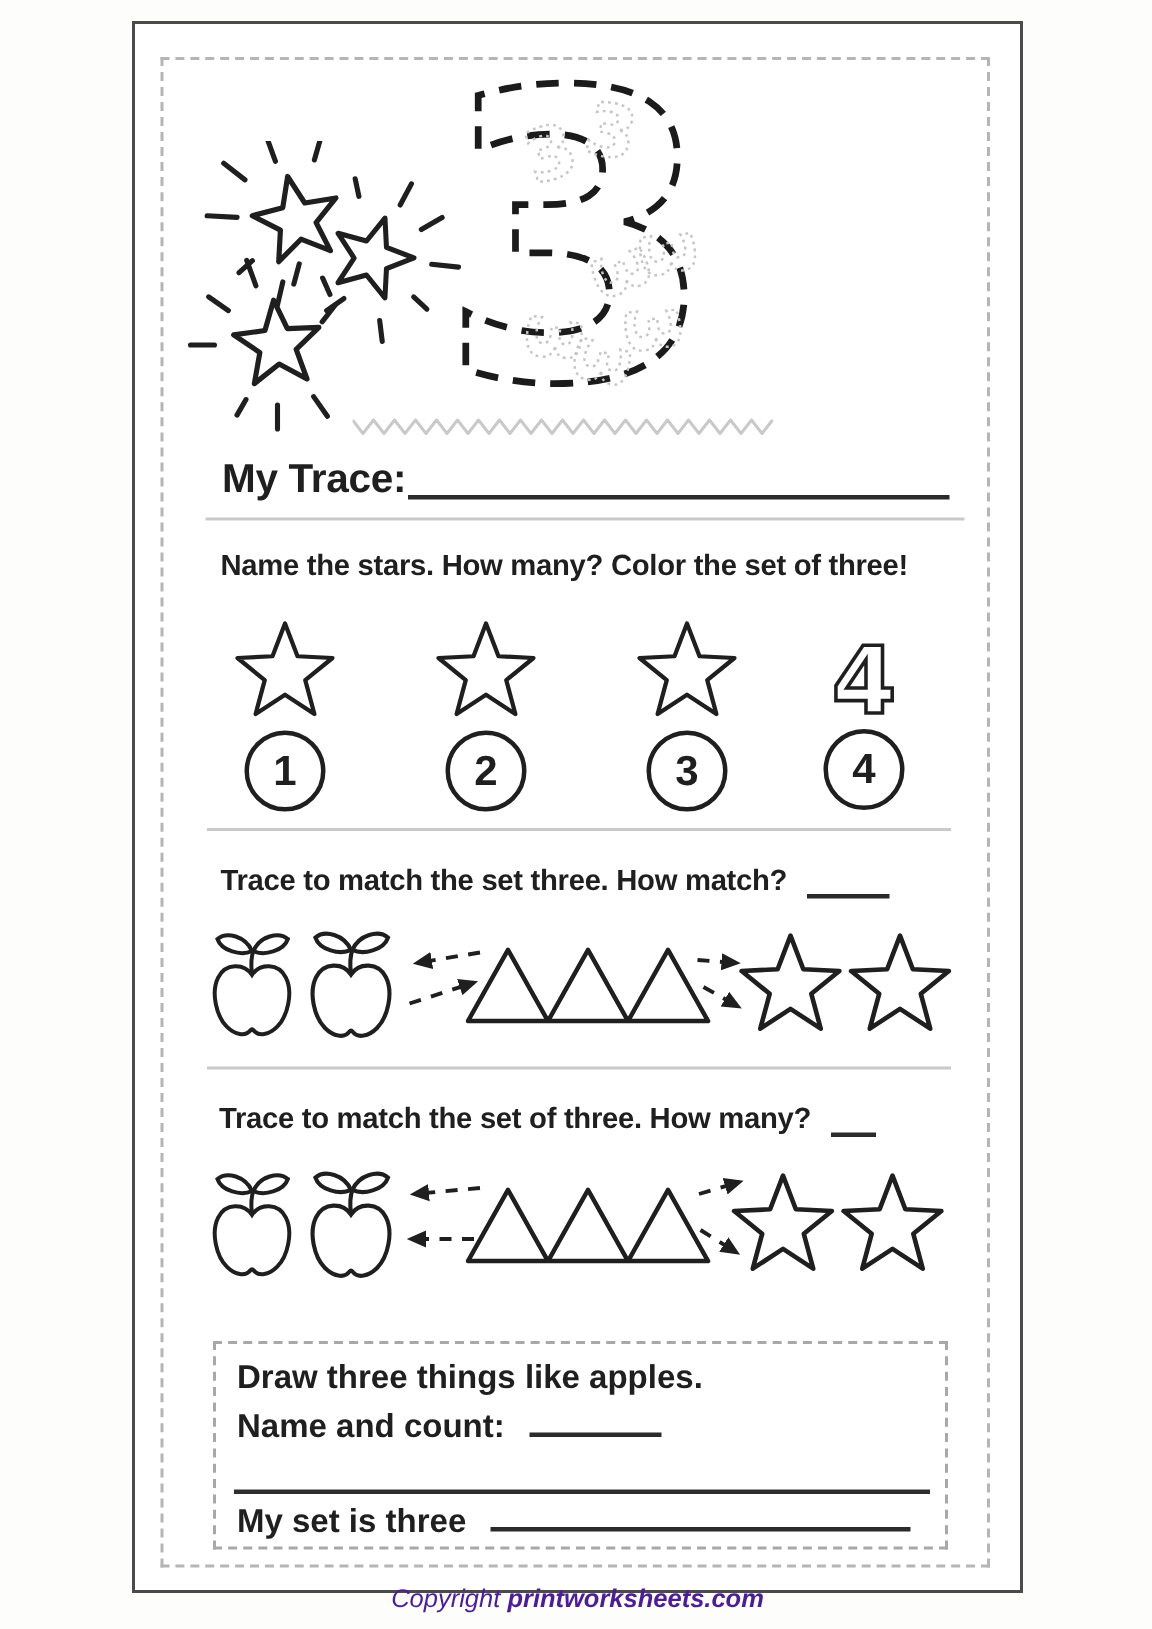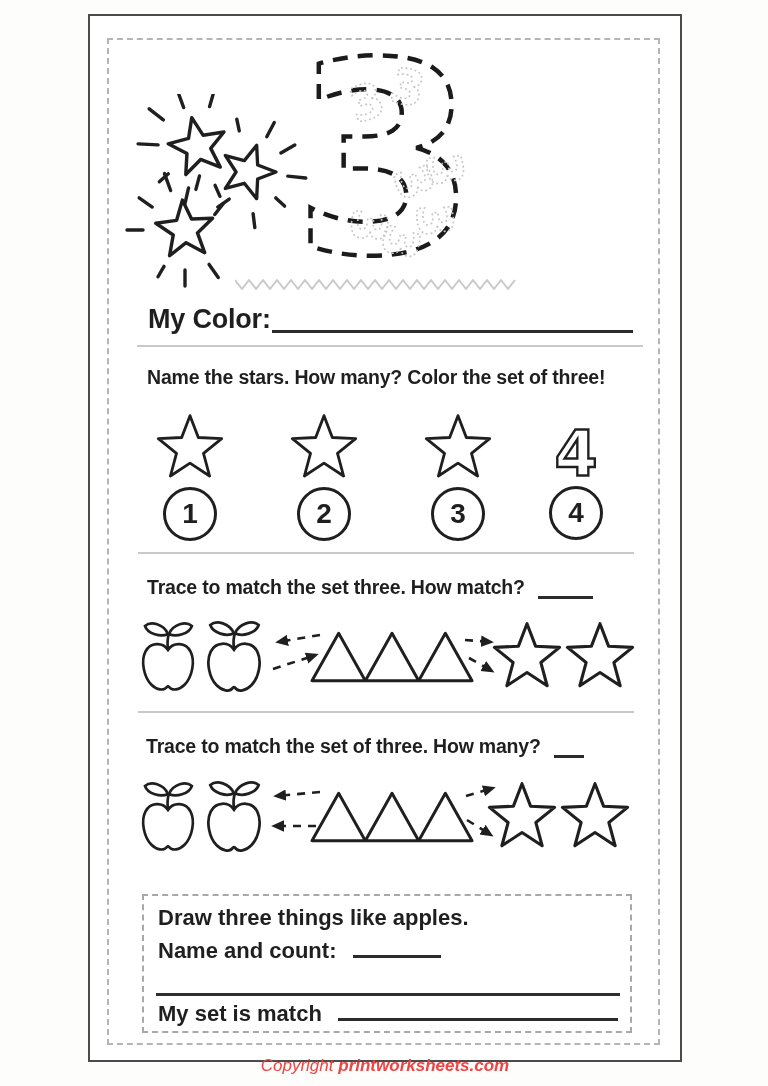--- a/index.html
+++ b/index.html
@@ -21,21 +21,21 @@
           display:flex;align-items:center;justify-content:center;font-size:28px;font-weight:700;
           box-sizing:border-box;background:#fff;}
   .gfx-row{position:absolute;width:515px;height:96px;}
   .conn{stroke:#1f1f1f;stroke-width:2.6;stroke-dasharray:8 7;fill:none;marker-end:url(#ah);}
   .drawbox{position:absolute;left:52px;top:878px;width:490px;height:139px;
            border:2px dashed #a8a8a8;box-sizing:border-box;text-decoration:underline;}
   .drawbox .l{position:absolute;font-size:22px;font-weight:700;white-space:nowrap;}
   .boxblank{display:inline-block;border-bottom:3px solid #2b2b2b;height:16px;}
   .boxrule{position:absolute;left:12px;top:97px;width:464px;height:2.5px;background:#2e2e2e;}
   .copyright{position:absolute;left:88px;top:1056px;width:594px;text-align:center;
-             font-size:17px;font-style:italic;color:#ef4444;z-index:5;}
+             font-size:17px;font-style:italic;color:#4c1d95;z-index:5;}
   .copyright b{font-weight:700;}
   svg{display:block;}
   svg text{font-family:"DejaVu Sans",sans-serif;font-weight:bold;}
 </style>
 </head>
 <body>
 
 <svg width="0" height="0" style="position:absolute">
   <defs>
     <g id="star5">
@@ -113,21 +113,21 @@
           <text x="64" y="174" transform="rotate(96 64 174)">3</text>
           <text x="96" y="188" transform="rotate(104 96 188)">3</text>
           <text x="130" y="172" transform="rotate(84 130 172)">3</text>
         </g>
       </svg>
 
       <svg class="abs" style="left:145px;top:260px" width="290" height="18" viewBox="0 0 290 18">
         <path d="M0,4 l7,9 l7,-9 l7,9 l7,-9 l7,9 l7,-9 l7,9 l7,-9 l7,9 l7,-9 l7,9 l7,-9 l7,9 l7,-9 l7,9 l7,-9 l7,9 l7,-9 l7,9 l7,-9 l7,9 l7,-9 l7,9 l7,-9 l7,9 l7,-9 l7,9 l7,-9 l7,9 l7,-9 l7,9 l7,-9 l7,9 l7,-9 l7,9 l7,-9 l7,9 l7,-9 l7,9 l7,-9" fill="none" stroke="#c9c9c9" stroke-width="2" stroke-linejoin="round"></path>
       </svg>
 
-      <div class="abs hand name-label" style="left:58px;top:288px">My Color:</div>
+      <div class="abs hand name-label" style="left:58px;top:288px">My Trace:</div>
       <div class="name-line"></div>
 
       <div class="sep" style="left:47px;top:329px;width:506px"></div>
 
       <div class="abs hand instr" style="left:57px;top:350px">Name the stars. How many? Color the set of three!</div>
 
       <svg class="abs" style="left:65px;top:398px" width="70" height="70" viewBox="0 0 84 84">
           <use href="#star5" stroke="#1f1f1f" stroke-width="3.4"></use>
         </svg>
       <svg class="abs" style="left:199px;top:398px" width="70" height="70" viewBox="0 0 84 84">
@@ -216,21 +216,21 @@
       </div>
 
       <div class="drawbox">
         <div class="l" style="left:14px;top:9px">Draw three things like apples.</div>
         <div class="l" style="left:14px;top:42px">
           <span>Name and count:</span>
           <span class="boxblank" style="width:88px;margin-left:10px"></span>
         </div>
         <div class="boxrule"></div>
         <div class="l" style="left:14px;top:105px">
-          <span>My set is match</span>
+          <span>My set is three</span>
           <span class="boxblank" style="width:280px;margin-left:10px"></span>
         </div>
       </div>
 
     </div>
   </div>
 
   <div class="copyright">
     <span>Copyright</span>
     <b>printworksheets.com</b>

